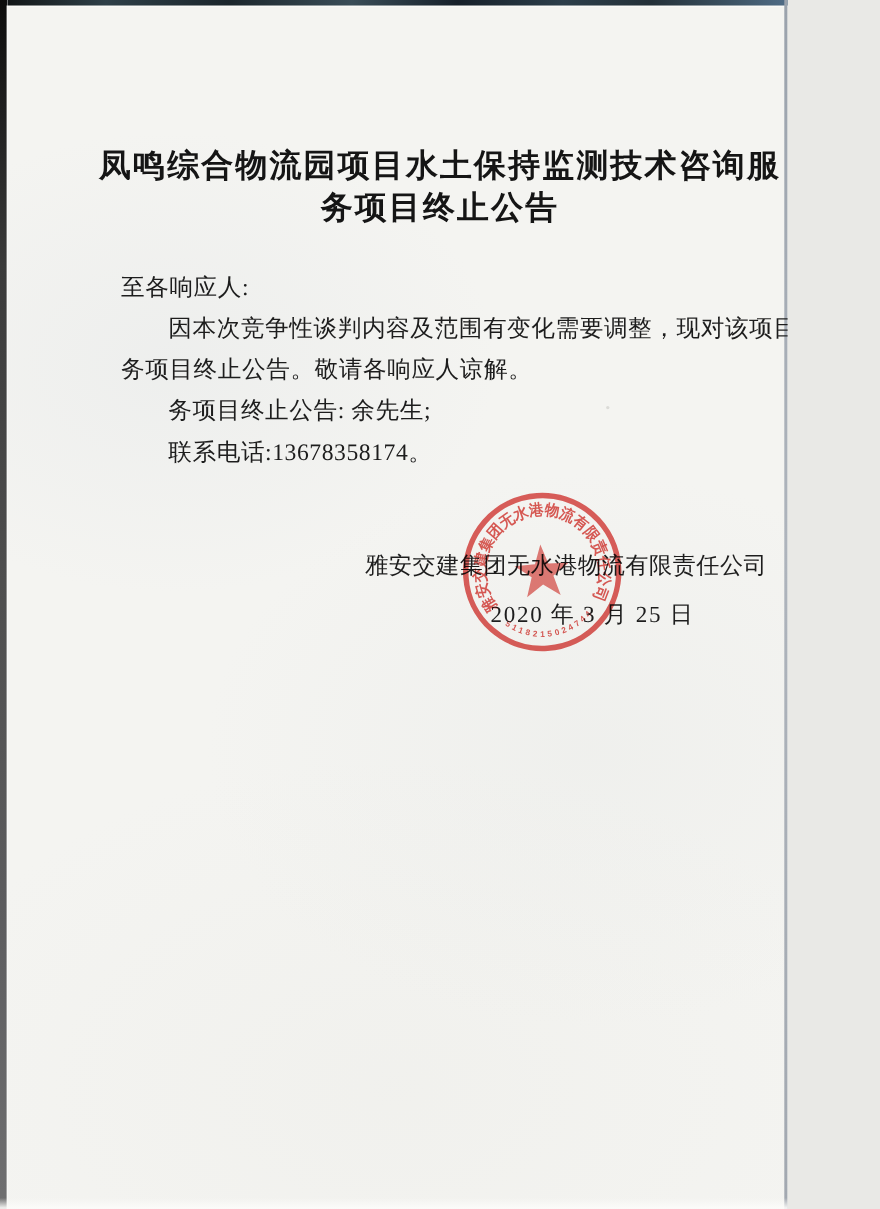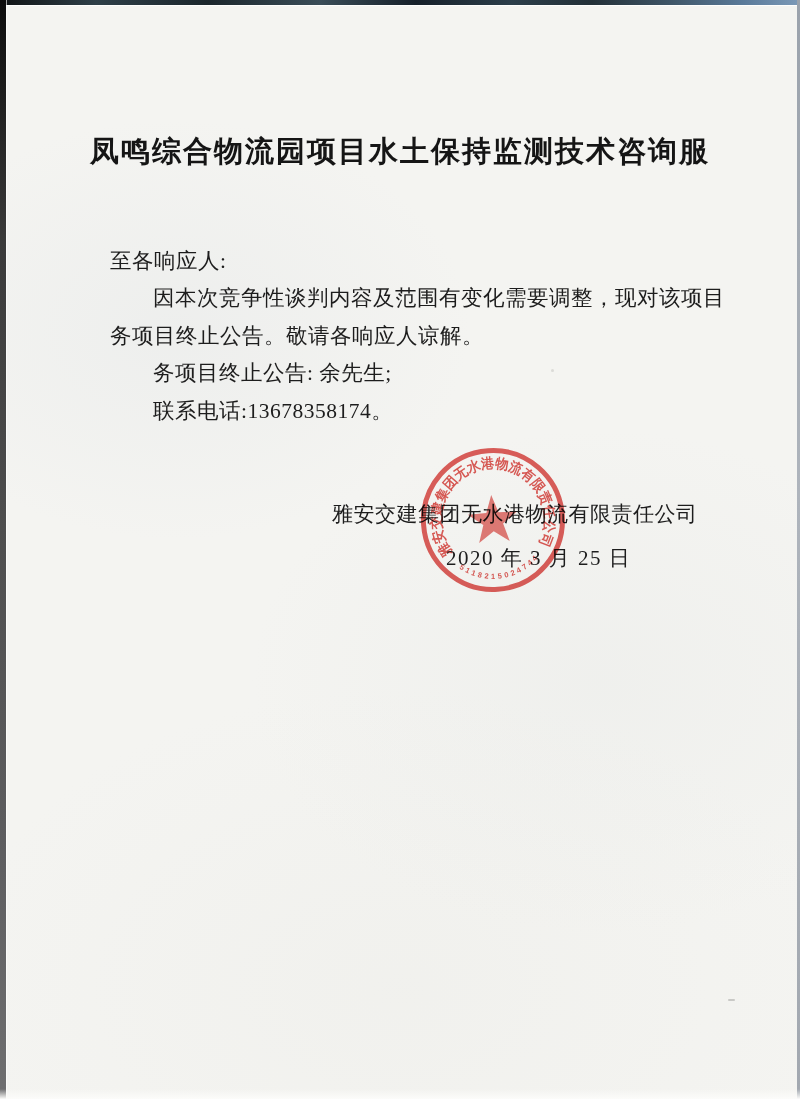--- a/index.html
+++ b/index.html
@@ -3,21 +3,21 @@
 <meta charset="utf-8">
 <style>
   html, body {
     margin: 0;
     padding: 0;
     background: #e9e9e6;
     font-family: "Liberation Serif", "DejaVu Serif", serif;
   }
   .scan {
     position: relative;
-    width: 800px;
+    width: 716px;
     height: 1099px;
     overflow: hidden;
     background:
       radial-gradient(ellipse 420px 300px at 22% 30%, rgba(225,228,230,0.35), rgba(0,0,0,0) 70%),
       radial-gradient(ellipse 500px 360px at 75% 62%, rgba(228,230,228,0.30), rgba(0,0,0,0) 70%),
       radial-gradient(ellipse 600px 400px at 50% 90%, rgba(236,236,232,0.40), rgba(0,0,0,0) 75%),
       #f4f4f1;
   }
   
   .edge-top {
@@ -98,20 +98,21 @@
 
   <div class="edge-top"></div>
   <div class="edge-left"></div>
   <div class="edge-right"></div>
   <div class="edge-bottom"></div>
   <div class="speck speck-1"></div>
   <div class="speck speck-2"></div>
 
   <h1 class="doc-title">
     <span class="tline">凤鸣综合物流园项目水土保持监测技术咨询服</span>
+    <span class="tline">务项目终止公告</span>
   </h1>
 
   <div class="body-text">
     <div class="bline">至各响应人:</div>
     <div class="bline indent">因本次竞争性谈判内容及范围有变化需要调整，现对该项目</div>
     <div class="bline">务项目终止公告。敬请各响应人谅解。</div>
     <div class="bline indent">务项目终止公告: 余先生;</div>
     <div class="bline indent">联系电话:13678358174。</div>
   </div>
 

